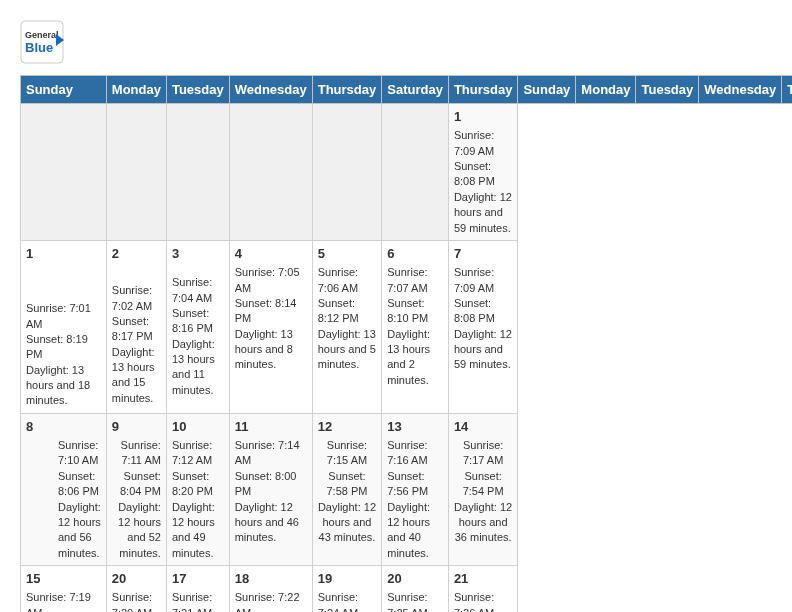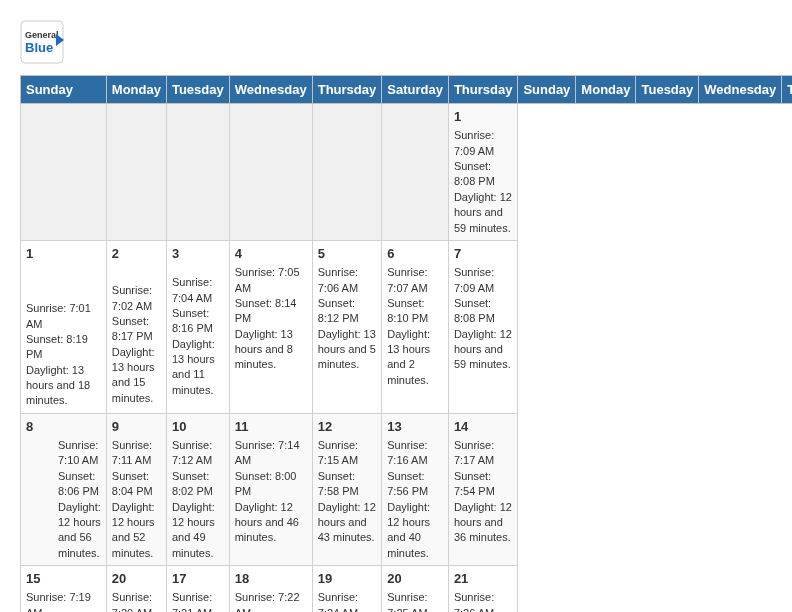--- a/index.html
+++ b/index.html
@@ -170,51 +170,51 @@
       </tr>
       <tr>
         <td>
           <span class="day-num">8</span>
           <div class="day-info" style="white-space: pre-line; margin-left: 32px;">Sunrise: 7:10 AM
 Sunset: 8:06 PM
 Daylight: 12 hours and 56 minutes.</div>
         </td>
         <td>
           <span class="day-num">9</span>
-          <div class="day-info" style="white-space: pre-line;">Sunrise: 7:11 AM
+          <div class="day-info" style="white-space: pre-line; text-align: right;">Sunrise: 7:11 AM
 Sunset: 8:04 PM
 Daylight: 12 hours and 52 minutes.</div>
         </td>
         <td>
           <span class="day-num">10</span>
           <div class="day-info" style="white-space: pre-line;">Sunrise: 7:12 AM
-Sunset: 8:02 PM
+Sunset: 8:20 PM
 Daylight: 12 hours and 49 minutes.</div>
         </td>
         <td>
           <span class="day-num">11</span>
           <div class="day-info" style="white-space: pre-line;">Sunrise: 7:14 AM
 Sunset: 8:00 PM
 Daylight: 12 hours and 46 minutes.</div>
         </td>
         <td>
           <span class="day-num">12</span>
-          <div class="day-info" style="white-space: pre-line;">Sunrise: 7:15 AM
+          <div class="day-info" style="white-space: pre-line; text-align: center;">Sunrise: 7:15 AM
 Sunset: 7:58 PM
 Daylight: 12 hours and 43 minutes.</div>
         </td>
         <td>
           <span class="day-num">13</span>
           <div class="day-info" style="white-space: pre-line;">Sunrise: 7:16 AM
 Sunset: 7:56 PM
 Daylight: 12 hours and 40 minutes.</div>
         </td>
         <td>
           <span class="day-num">14</span>
-          <div class="day-info" style="white-space: pre-line;">Sunrise: 7:17 AM
+          <div class="day-info" style="white-space: pre-line; text-align: center;">Sunrise: 7:17 AM
 Sunset: 7:54 PM
 Daylight: 12 hours and 36 minutes.</div>
         </td>
       </tr>
       <tr>
         <td>
           <span class="day-num">15</span>
           <div class="day-info" style="white-space: pre-line;">Sunrise: 7:19 AM
 Sunset: 7:52 PM
 Daylight: 12 hours and 33 minutes.</div>

